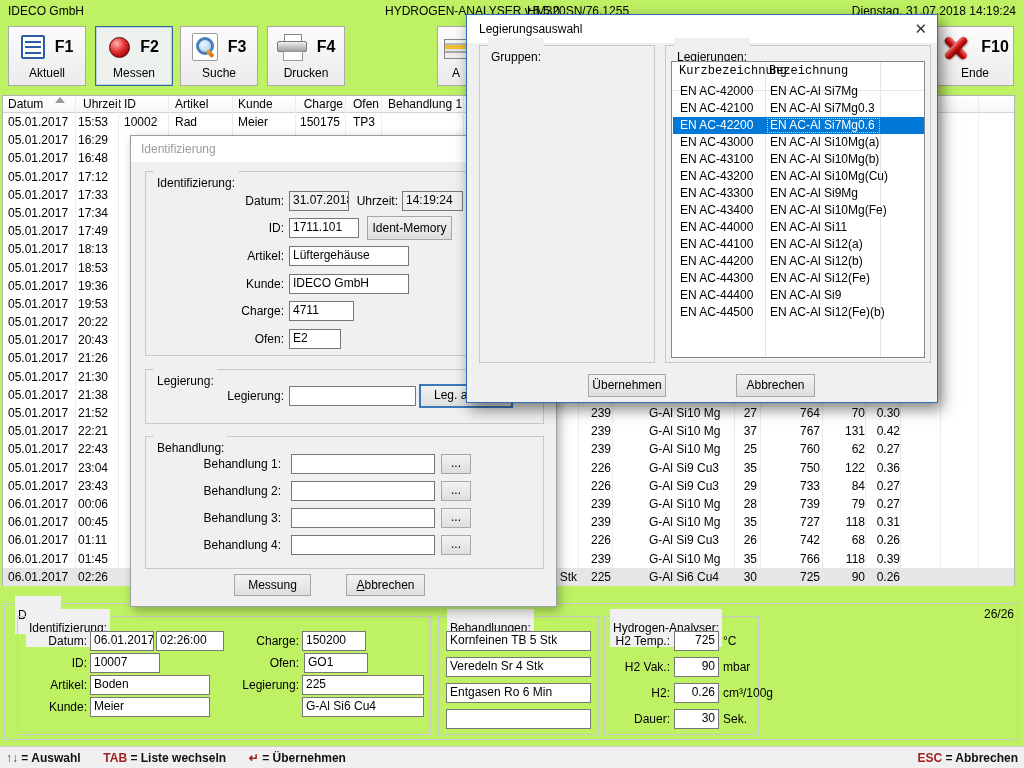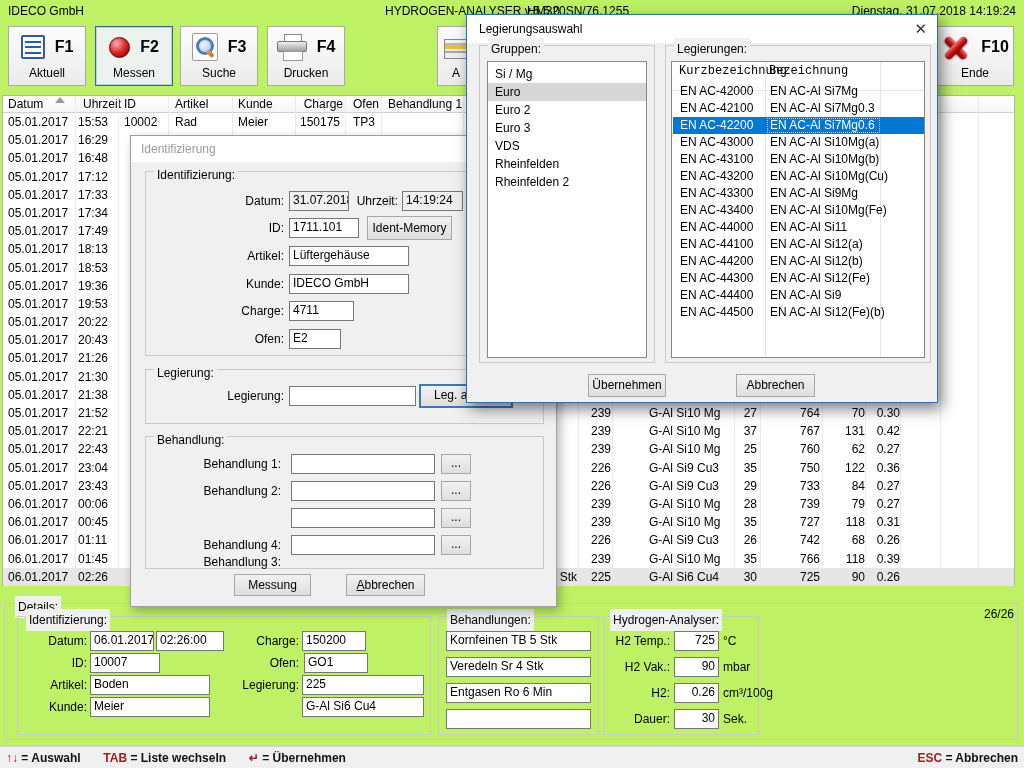--- a/index.html
+++ b/index.html
@@ -60,21 +60,21 @@
   .c-d{left:5px;}   .c-t{left:75px;}  .c-id{left:121px;} .c-art{left:172px;}
   .c-kun{left:235px;} .c-chg{left:292px;width:45px;text-align:right;} .c-ofen{left:350px;}
   .c-beh{left:517px;width:57px;text-align:right;}
   .c-leg{left:575px;width:33px;text-align:right;} .c-legn{left:646px;}
   .c-dau{left:724px;width:30px;text-align:right;} .c-tmp{left:782px;width:35px;text-align:right;}
   .c-vak{left:827px;width:35px;text-align:right;} .c-h2{left:859px;width:38px;text-align:right;}
   #counter{position:absolute;right:10px;top:607px;}
 
   
   .gb{position:absolute;border:1px solid #c9c9c9;box-sizing:border-box;}
-  .gb>.gbl{position:absolute;top:-8px;left:8px;background:#f0f0f0;padding:4px 3px;white-space:nowrap;}
+  .gb>.gbl{position:absolute;top:-8px;left:8px;background:#f0f0f0;padding:12px 3px;white-space:nowrap;}
   .inp{position:absolute;background:#fff;border:1px solid #777;box-sizing:border-box;height:20px;
        line-height:17px;padding:0 3px;white-space:nowrap;overflow:hidden;}
   .inp.ro{background:#f0f0f0;}
   .inp.num{text-align:right;}
   .btn{position:absolute;background:linear-gradient(#f2f2f2,#dedede);border:1px solid #a7a7a7;
        box-sizing:border-box;text-align:center;line-height:20px;cursor:default;}
   .lab{position:absolute;text-align:right;white-space:nowrap;line-height:20px;}
 
   
   #dlg1{position:absolute;left:130px;top:135px;width:427px;height:472px;background:#f0f0f0;
@@ -485,49 +485,40 @@
     <div class="gb" style="left:14px;top:300px;width:399px;height:133px">
       <span class="gbl">Behandlung:</span>
     </div>
     <div id="behrows">
         <span class="lab" style="left: 20px; top: 318px; width: 130px;">Behandlung 1:</span>
         <div class="inp" style="left: 160px; top: 318px; width: 144px;"></div>
         <div class="btn" style="left: 310px; top: 318px; width: 30px; height: 20px; line-height: 16px;">...</div>
         <span class="lab" style="left: 20px; top: 345px; width: 130px;">Behandlung 2:</span>
         <div class="inp" style="left: 160px; top: 345px; width: 144px;"></div>
         <div class="btn" style="left: 310px; top: 345px; width: 30px; height: 20px; line-height: 16px;">...</div>
-        <span class="lab" style="left: 20px; top: 372px; width: 130px; margin-top: 44px;">Behandlung 3:</span>
+        <span class="lab" style="left: 20px; top: 372px; width: 130px;">Behandlung 3:</span>
         <div class="inp" style="left: 160px; top: 372px; width: 144px;"></div>
         <div class="btn" style="left: 310px; top: 372px; width: 30px; height: 20px; line-height: 16px;">...</div>
         <span class="lab" style="left: 20px; top: 399px; width: 130px;">Behandlung 4:</span>
         <div class="inp" style="left: 160px; top: 399px; width: 144px;"></div>
         <div class="btn" style="left: 310px; top: 399px; width: 30px; height: 20px; line-height: 16px;">...</div>
       </div>
 
     <div class="btn" style="left:103px;top:438px;width:77px;height:22px">Messung</div>
     <div class="btn" style="left:215px;top:438px;width:79px;height:22px"><u>A</u>bbrechen</div>
   </div>
 
   <div id="dlg2">
     <div class="tbar">
       <span class="tt">Legierungsauswahl</span>
       <span class="closex">✕</span>
     </div>
     <div class="gb" style="left:12px;top:30px;width:176px;height:318px">
       <span class="gbl">Gruppen:</span>
     </div>
-    <div id="grouplist">
-        <div class="gitem">Si / Mg</div>
-        <div class="gitem sel">Euro</div>
-        <div class="gitem">Euro 2</div>
-        <div class="gitem">Euro 3</div>
-        <div class="gitem">VDS</div>
-        <div class="gitem">Rheinfelden</div>
-        <div class="gitem">Rheinfelden 2</div>
-      </div>
     <div class="gb" style="left:198px;top:30px;width:266px;height:318px">
       <span class="gbl">Legierungen:</span>
     </div>
     <div id="alloybox">
       <div class="vsep" style="left:93px"></div>
       <div class="vsep" style="left:208px"></div>
       <div id="alloyhead">
         <span style="left:7px">Kurzbezeichnung</span>
         <span style="left:97px">Bezeichnung</span>
       </div>

